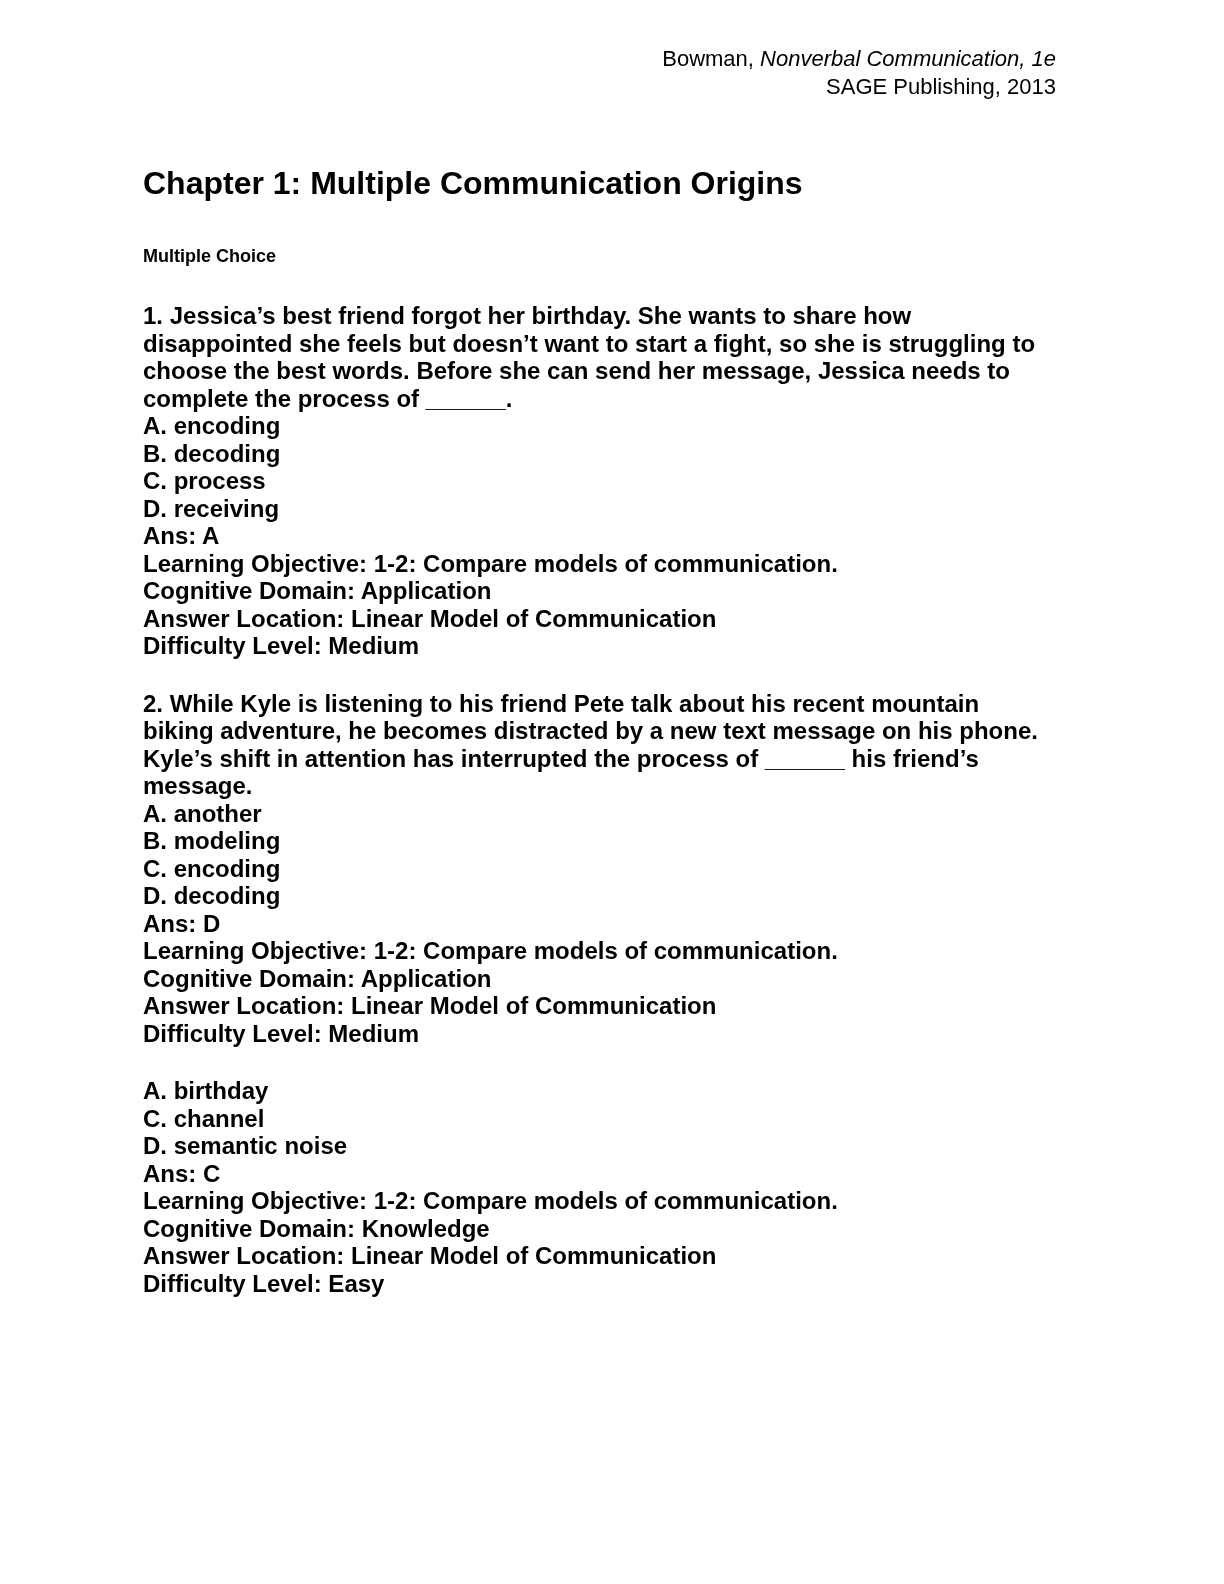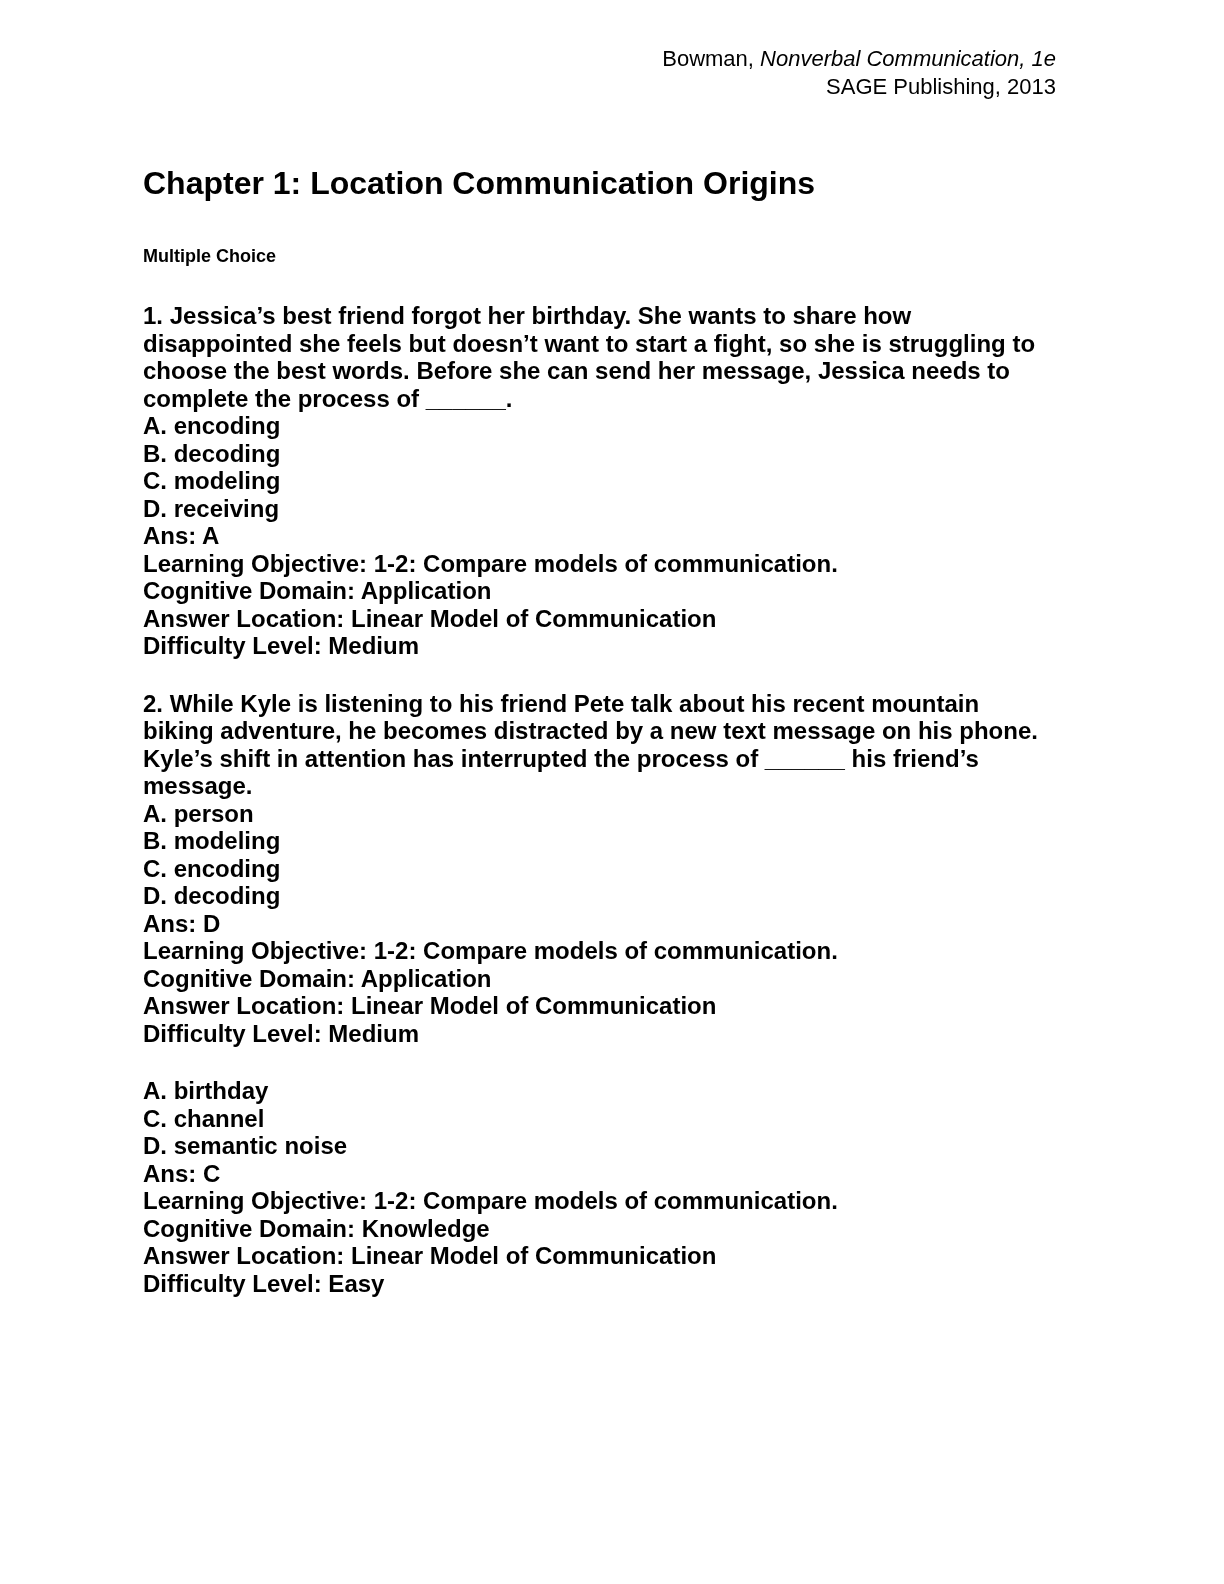--- a/index.html
+++ b/index.html
@@ -67,41 +67,41 @@
 
 <div class="page">
 
   <div class="doc-header">
     <div>
       <span>Bowman, </span><span class="italic">Nonverbal Communication, 1e</span>
     </div>
     <div>SAGE Publishing, 2013</div>
   </div>
 
-  <div class="chapter-title">Chapter 1: Location Communication Origins</div>
+  <div class="chapter-title">Chapter 1: Multiple Communication Origins</div>
 
 
   <div class="section-heading">Multiple Choice</div>
 
   <div class="question-block first">
     <p class="q-text">1. Jessica’s best friend forgot her birthday. She wants to share how disappointed she feels but doesn’t want to start a fight, so she is struggling to choose the best words. Before she can send her message, Jessica needs to complete the process of ______.</p>
     <p>A. encoding</p>
     <p>B. decoding</p>
-    <p>C. modeling</p>
+    <p>C. process</p>
     <p>D. receiving</p>
     <p>Ans: A</p>
     <p>Learning Objective: 1-2: Compare models of communication.</p>
     <p>Cognitive Domain: Application</p>
     <p>Answer Location: Linear Model of Communication</p>
     <p>Difficulty Level: Medium</p>
   </div>
 
   <div class="question-block">
     <p class="q-text">2. While Kyle is listening to his friend Pete talk about his recent mountain biking adventure, he becomes distracted by a new text message on his phone. Kyle’s shift in attention has interrupted the process of ______ his friend’s message.</p>
-    <p>A. person</p>
+    <p>A. another</p>
     <p>B. modeling</p>
     <p>C. encoding</p>
     <p>D. decoding</p>
     <p>Ans: D</p>
     <p>Learning Objective: 1-2: Compare models of communication.</p>
     <p>Cognitive Domain: Application</p>
     <p>Answer Location: Linear Model of Communication</p>
     <p>Difficulty Level: Medium</p>
   </div>
 

